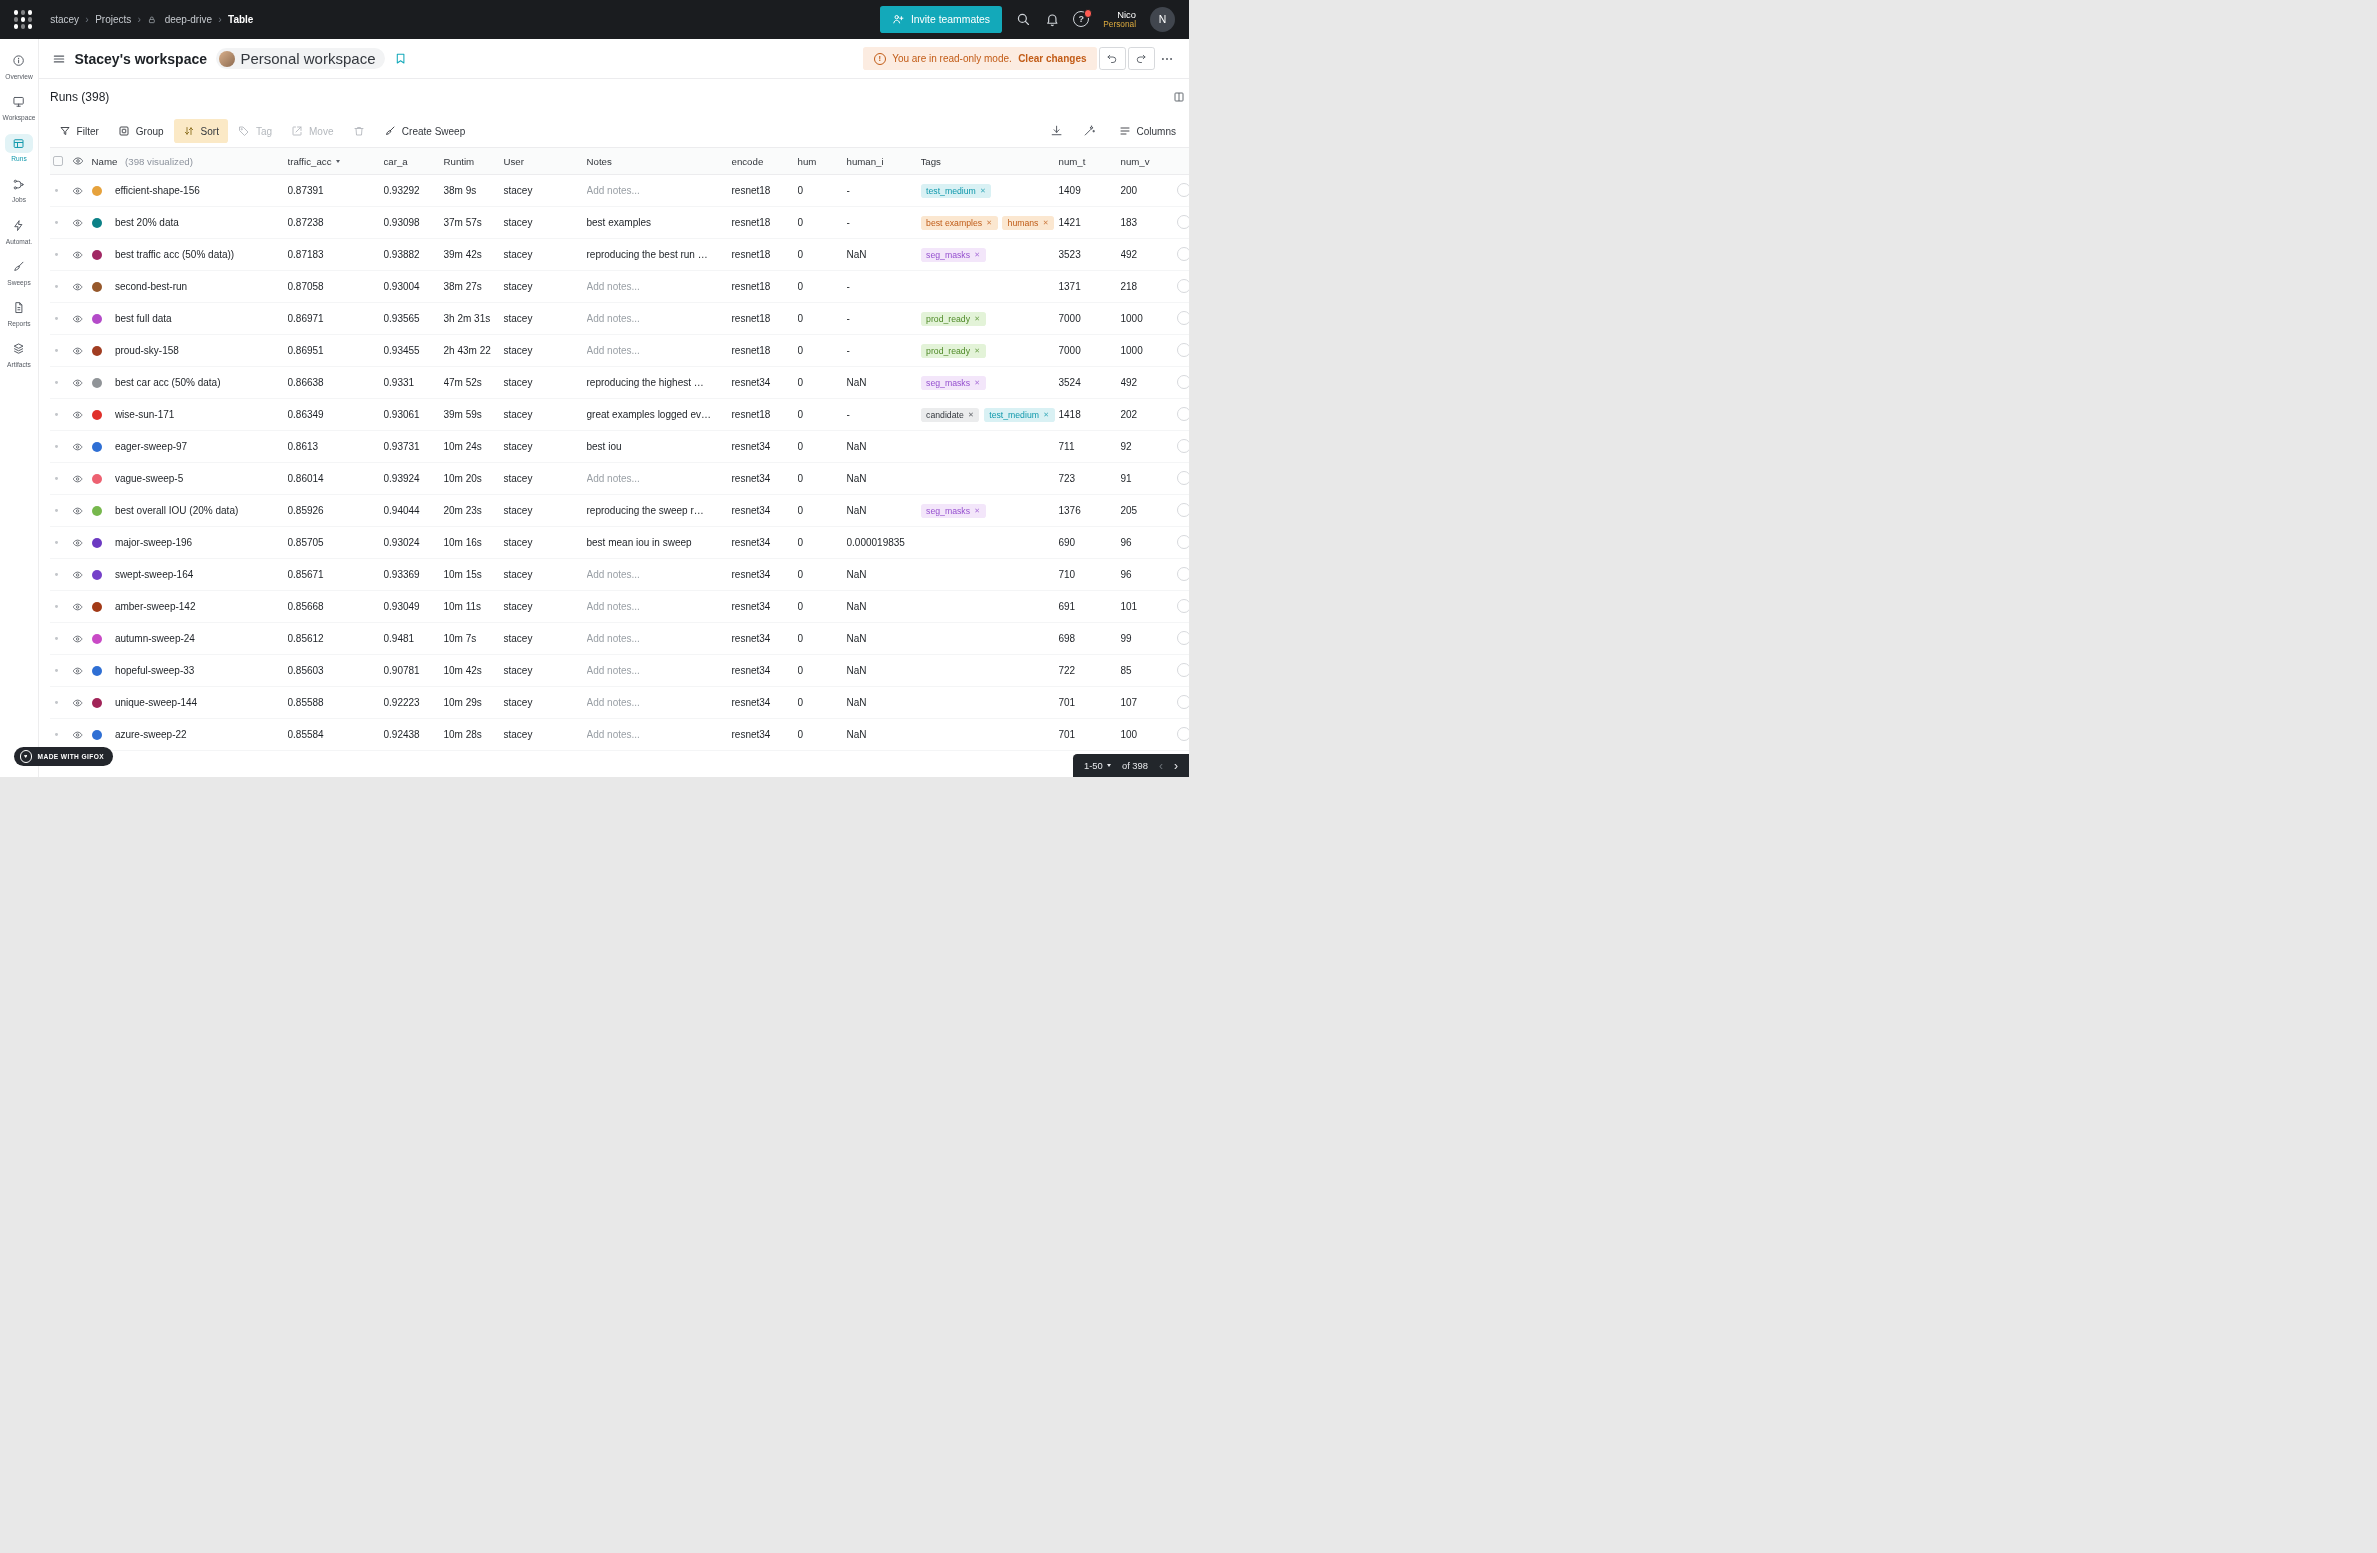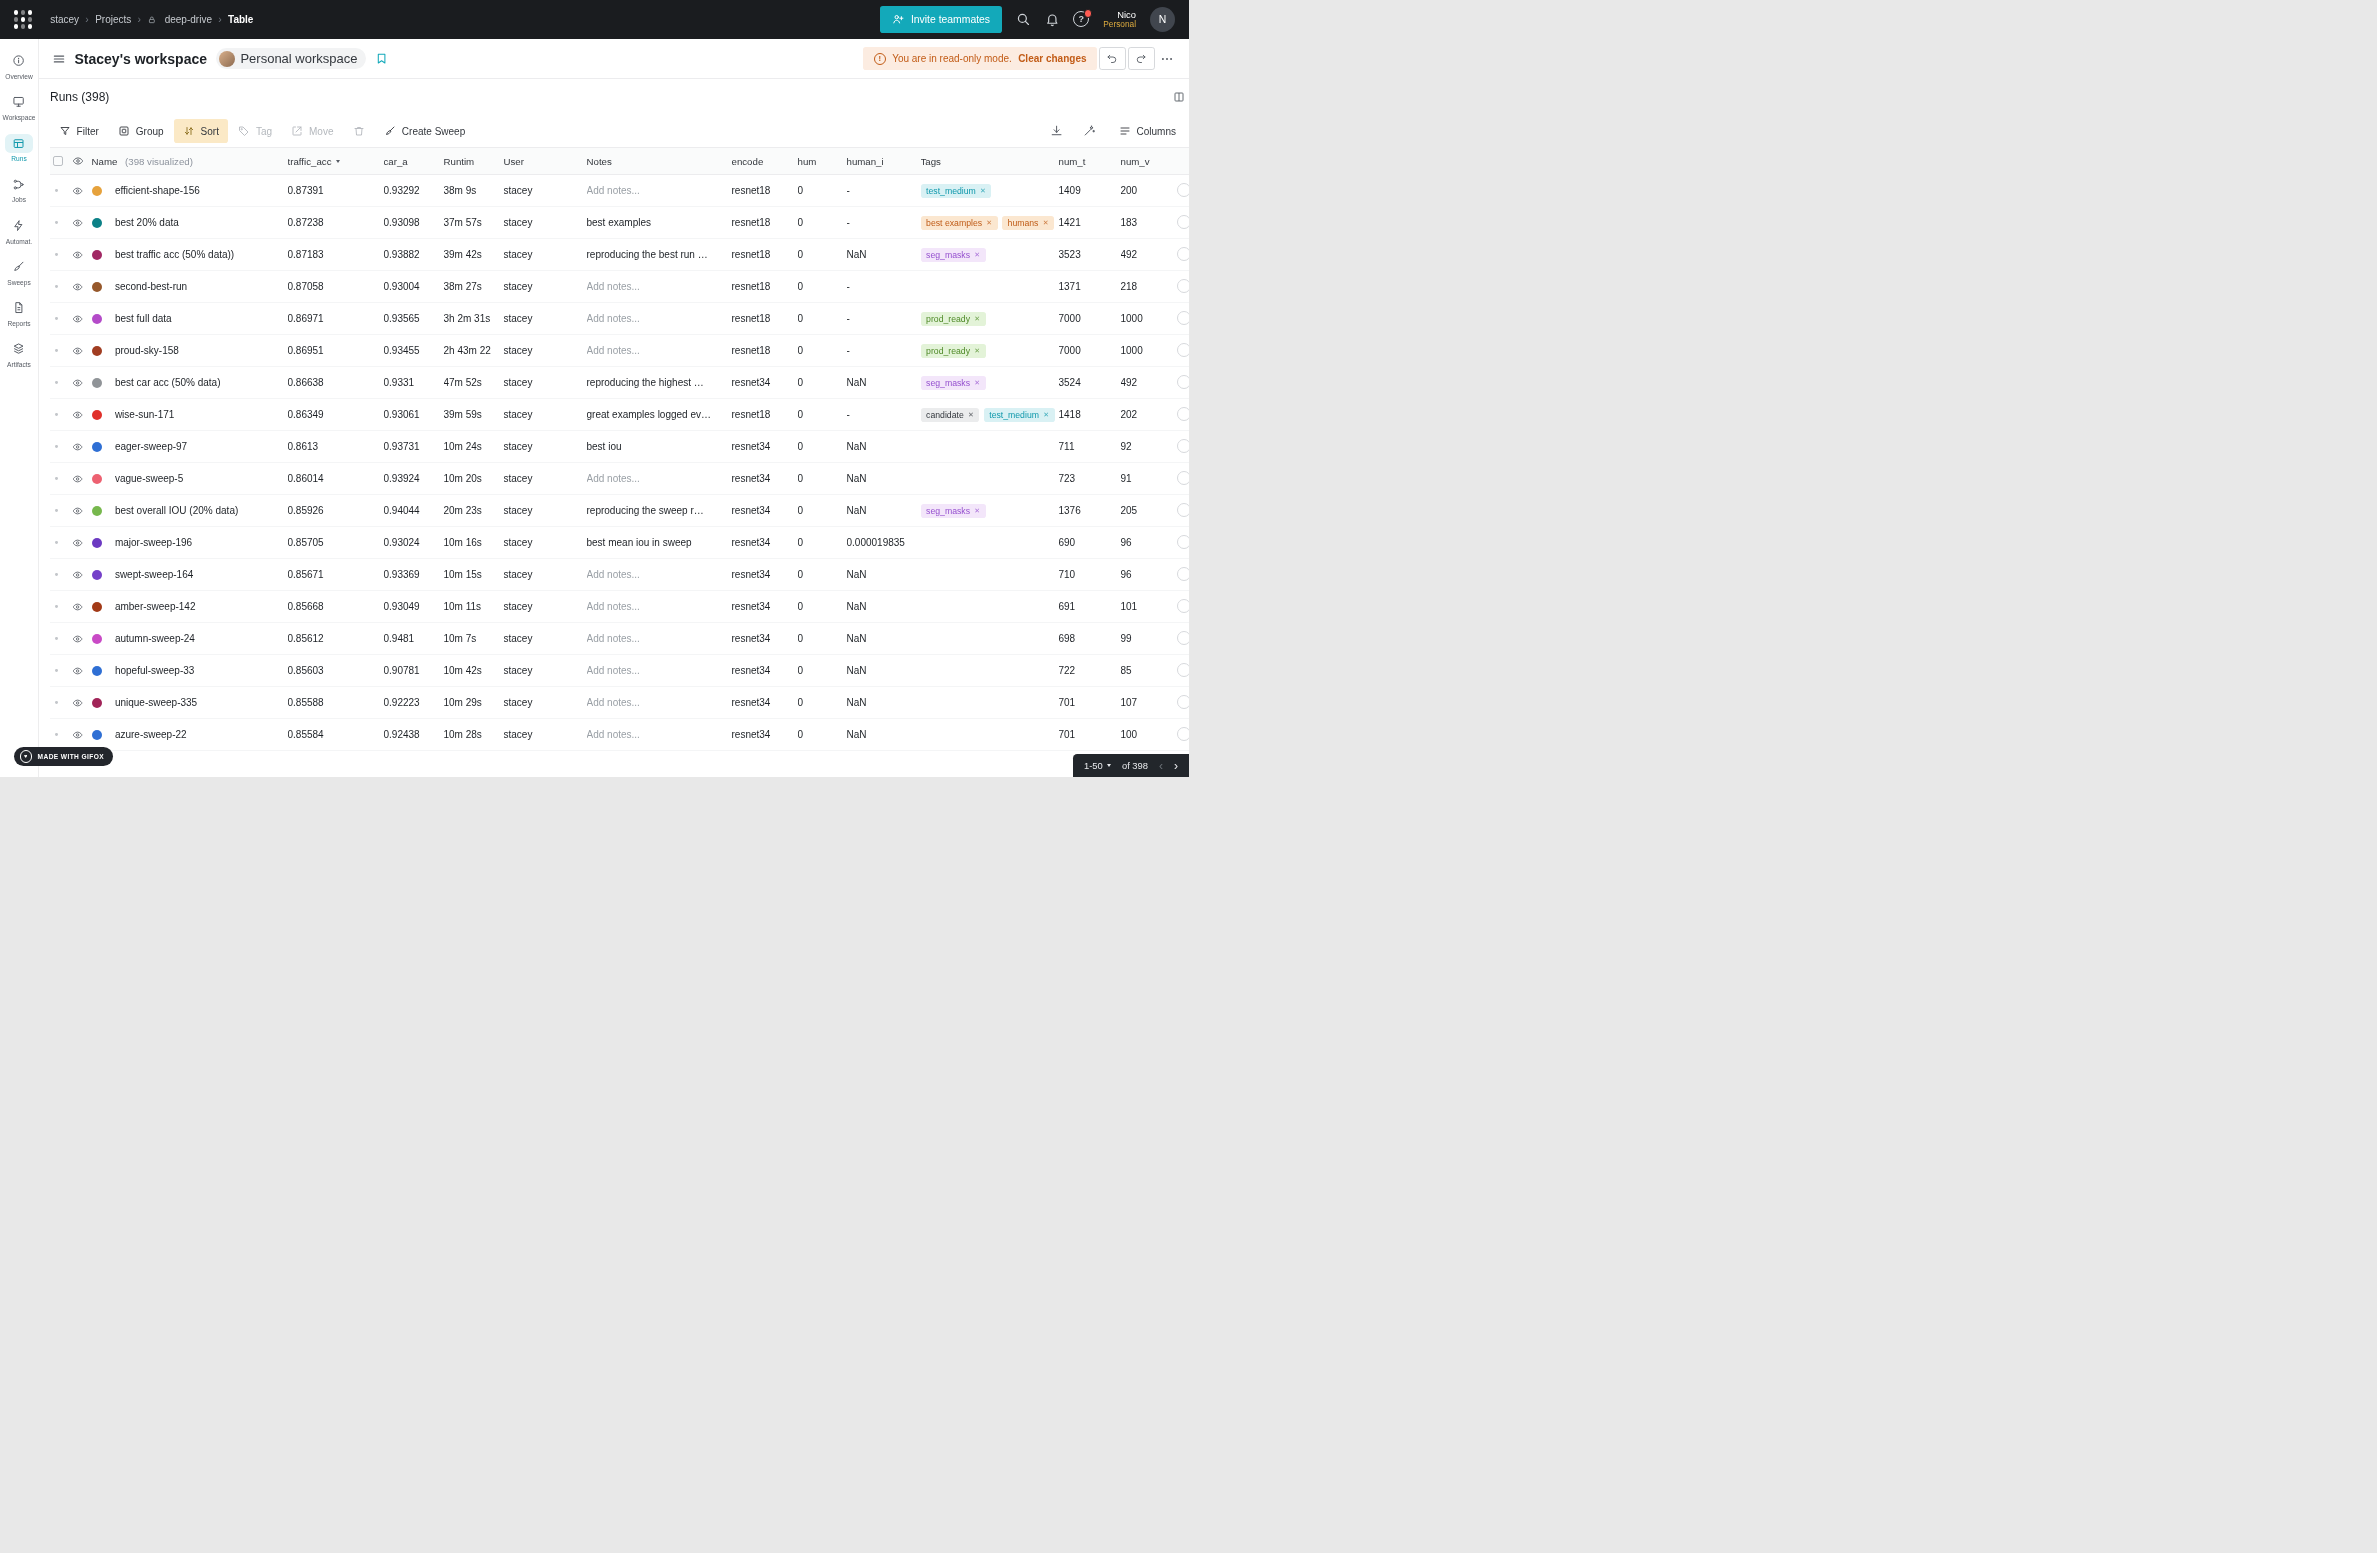--- a/index.html
+++ b/index.html
@@ -46,22 +46,22 @@
   .side-item.active .icon-box{background:#e2f3f6;}
 
   .main{flex:1;display:flex;flex-direction:column;overflow:hidden;}
 
   
   .ws-header{height:40px;border-bottom:0.7px solid #ececee;display:flex;align-items:center;
              gap:9px;padding:0 12.5px;box-sizing:border-box;flex:none;}
   .hamburger{color:#565b63;}
   .hamburger svg{width:14px;height:14px;}
   .ws-title{font-size:14px;font-weight:700;}
-  .ws-badge{display:flex;align-items:flex-start;gap:5.6px;background:#f2f3f4;border-radius:10.4px;
-            padding:2.1px 9px 2.1px 2.8px;font-size:13px;color:#33373d;}
+  .ws-badge{display:flex;align-items:flex-end;gap:5.6px;background:#f2f3f4;border-radius:10.4px;
+            padding:2.1px 9px 2.1px 2.8px;font-size:15px;color:#33373d;}
   .mini-avatar{width:16px;height:16px;border-radius:50%;background:linear-gradient(135deg,#d9b08c,#8c6a4f);}
   .flag-btn{color:#13a9ba;}
   .flag-btn svg{width:13.2px;height:13.2px;}
   .ws-right{margin-left:auto;display:flex;align-items:center;gap:2px;}
   .readonly{display:flex;align-items:center;gap:6.3px;background:#fcece1;color:#c25c17;
             font-size:10px;padding:5.6px 10.4px;border-radius:2.8px;}
   .readonly .bold{font-weight:700;}
   .warn-ic{width:12px;height:12px;border:1.3px solid #c25c17;border-radius:50%;display:flex;
            align-items:center;justify-content:center;font-size:7.7px;font-weight:700;box-sizing:border-box;}
   .warn-ic::before{content:"!";}
@@ -933,21 +933,21 @@
                   <span class="hdot" data-interactable="false"></span>
                 </div>
                 <div class="td td-eye eye" data-interactable="true">
                   <svg viewBox="0 0 24 24" fill="none" stroke="currentColor" stroke-width="1.8" width="12" height="12">
                     <path d="M2.5 12S6 5.8 12 5.8 21.5 12 21.5 12 18 18.2 12 18.2 2.5 12 2.5 12z"></path>
                     <circle cx="12" cy="12" r="2.6"></circle>
                   </svg>
                 </div>
                 <div class="td td-name" data-interactable="true">
                   <span class="run-dot" data-interactable="false" style="background: rgb(161, 36, 88);"></span>
-                  <span data-interactable="true">unique-sweep-335</span>
+                  <span data-interactable="true">unique-sweep-144</span>
                 </div>
                 <div class="td" data-interactable="false">0.85588</div>
                 <div class="td" data-interactable="false">0.92223</div>
                 <div class="td" data-interactable="false">10m 29s</div>
                 <div class="td" data-interactable="false">stacey</div>
                 <div class="td notes-placeholder" data-interactable="true">Add notes...</div>
                 <div class="td" data-interactable="false">resnet34</div>
                 <div class="td" data-interactable="false">0</div>
                 <div class="td" data-interactable="false">NaN</div>
                 <div class="td" data-interactable="false"></div>

